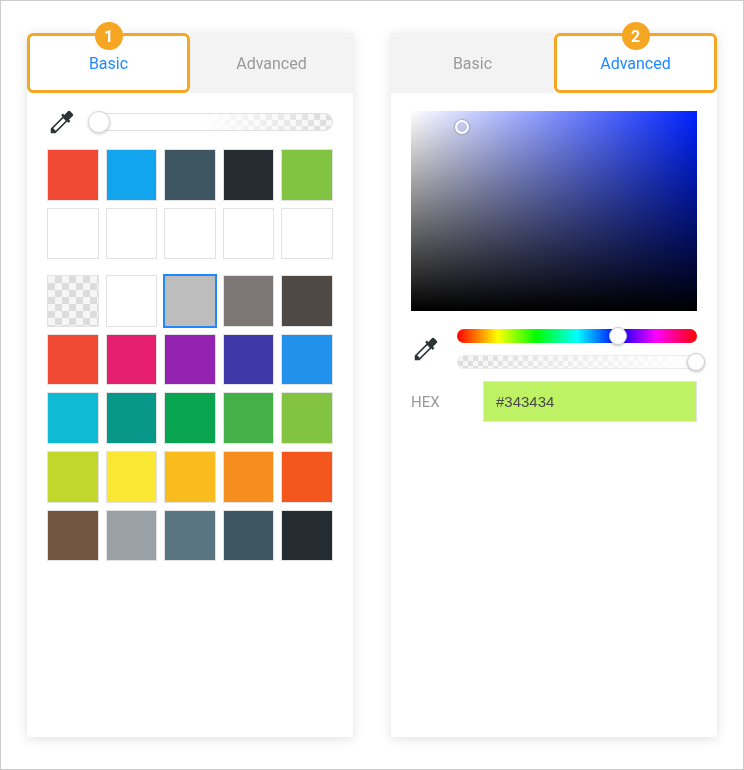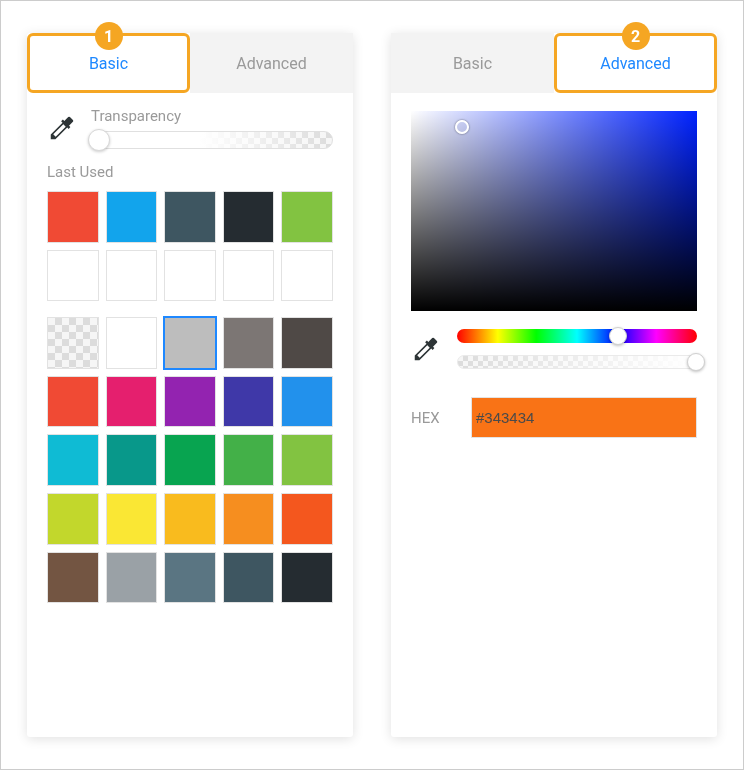--- a/index.html
+++ b/index.html
@@ -175,34 +175,34 @@
       border-radius: 50%;
       background: #fff;
       border: 1px solid #d0d0d0;
       box-shadow: 0 1px 3px rgba(0,0,0,0.25);
       transform: translate(-50%, -50%);
       cursor: grab;
     }
     .hex-row {
       display: flex;
       align-items: center;
-      gap: 12px;
-      margin-top: 28px;
+      gap: 24px;
+      margin-top: 12px;
     }
     .hex-label {
       color: #9a9a9a;
       font-size: 15px;
       width: 48px;
     }
     .hex-input, .pct-input {
       border: 1px solid #e3e3e3;
-      padding: 11px 4px;
+      padding: 11px 12px;
       font-size: 15px;
       color: #4a4a4a;
-      background: #f97316;
+      background: #bef264;
     }
     .hex-input { flex: 1; min-width: 0;}
     .pct-input { width: 74px; text-align: left;}
   </style>
 </head>
 <body>
 
 <div class="panel">
   <div class="tabs">
     <div class="tab active highlighted">
@@ -215,29 +215,27 @@
   </div>
 
   <div class="section">
     <div class="eyedropper-row">
       <span class="eyedropper-icon">
         <svg viewBox="0 0 24 24" fill="#2d3436">
             <path d="M20.71 5.63l-2.34-2.34a1 1 0 0 0-1.41 0l-3.12 3.12-1.13-1.13-1.41 1.41 1.13 1.13L3 17.25V21h3.75l9.43-9.43 1.13 1.13 1.41-1.41-1.13-1.13 3.12-3.12a1 1 0 0 0 0-1.41zM6.92 19L5 17.08l8.06-8.06 1.92 1.92L6.92 19z"></path>
           </svg>
       </span>
       <div class="trans-col">
-        <div class="section-label">Transparency</div>
         <div class="slider-track">
           <div class="slider-thumb" id="basic-trans-thumb" style="left: 3%;"></div>
         </div>
       </div>
     </div>
   </div>
 
-  <div class="group-title">Last Used</div>
   <div class="swatch-grid" id="last-used-grid">
       <div class="swatch" style="background: rgb(240, 74, 52);"></div>
       <div class="swatch" style="background: rgb(18, 164, 236);"></div>
       <div class="swatch" style="background: rgb(62, 86, 97);"></div>
       <div class="swatch" style="background: rgb(37, 44, 49);"></div>
       <div class="swatch" style="background: rgb(130, 195, 65);"></div>
       <div class="swatch" style="background: rgb(255, 255, 255);"></div>
       <div class="swatch" style="background: rgb(255, 255, 255);"></div>
       <div class="swatch" style="background: rgb(255, 255, 255);"></div>
       <div class="swatch" style="background: rgb(255, 255, 255);"></div>

